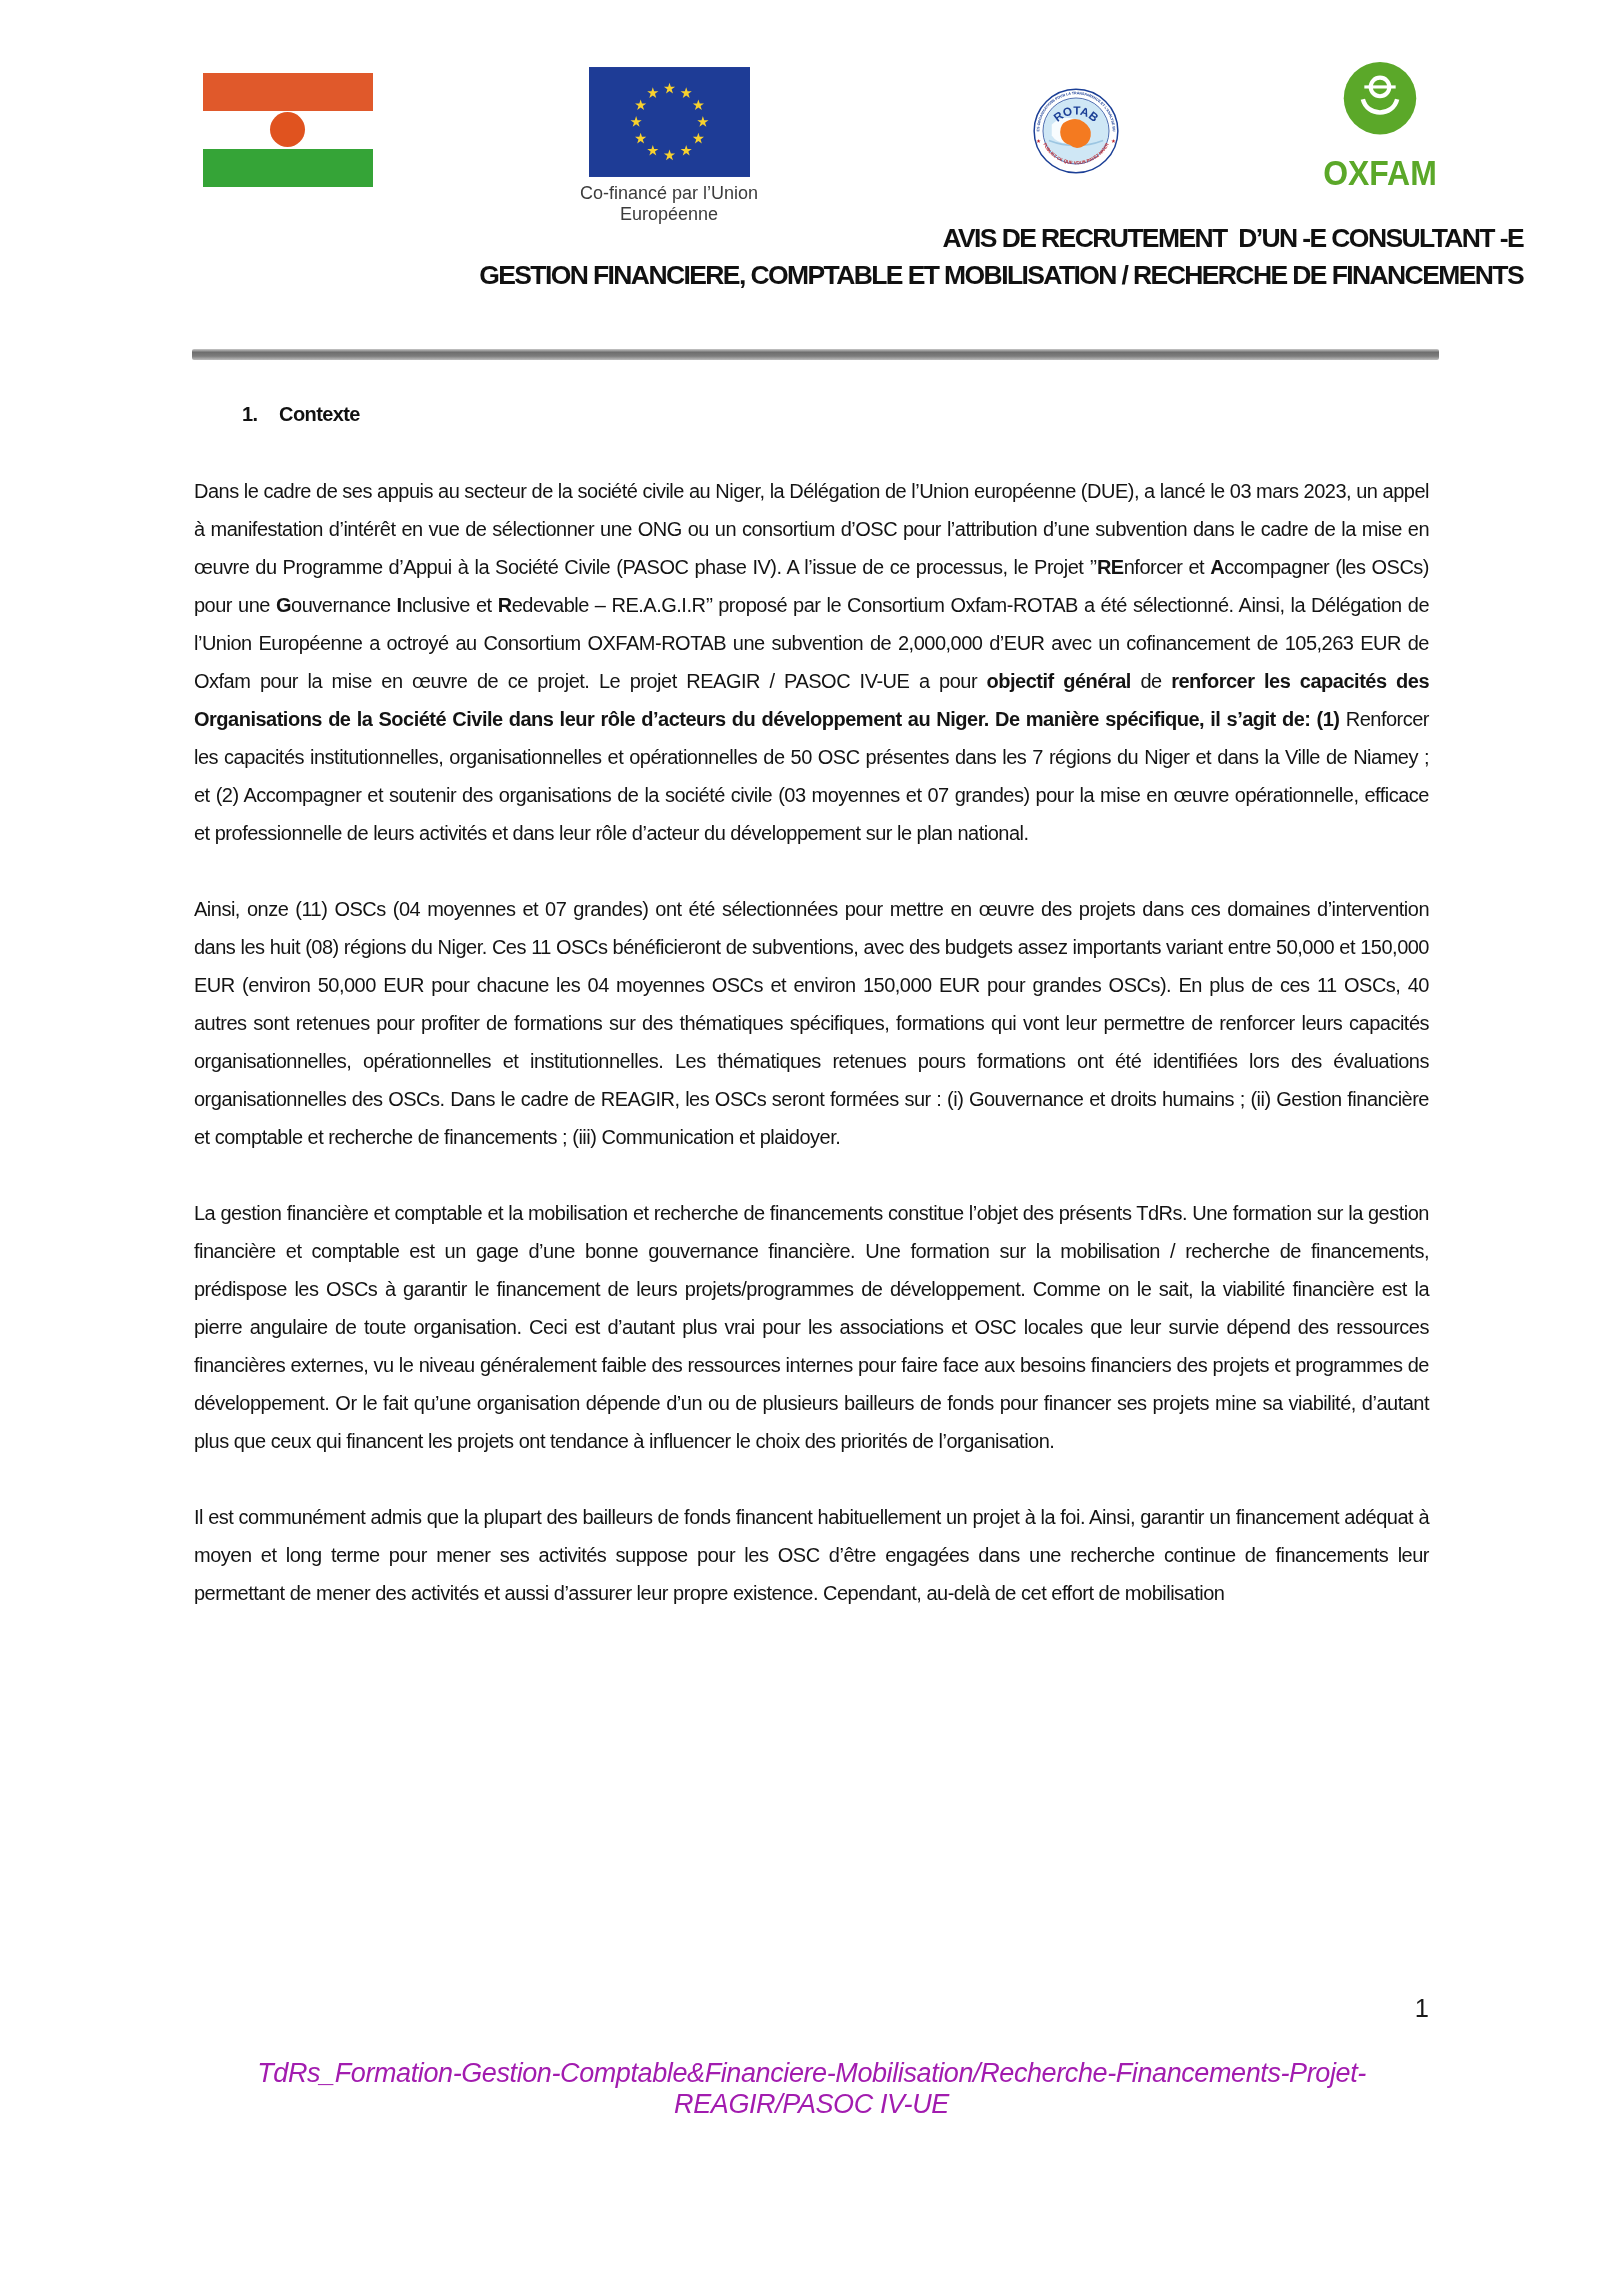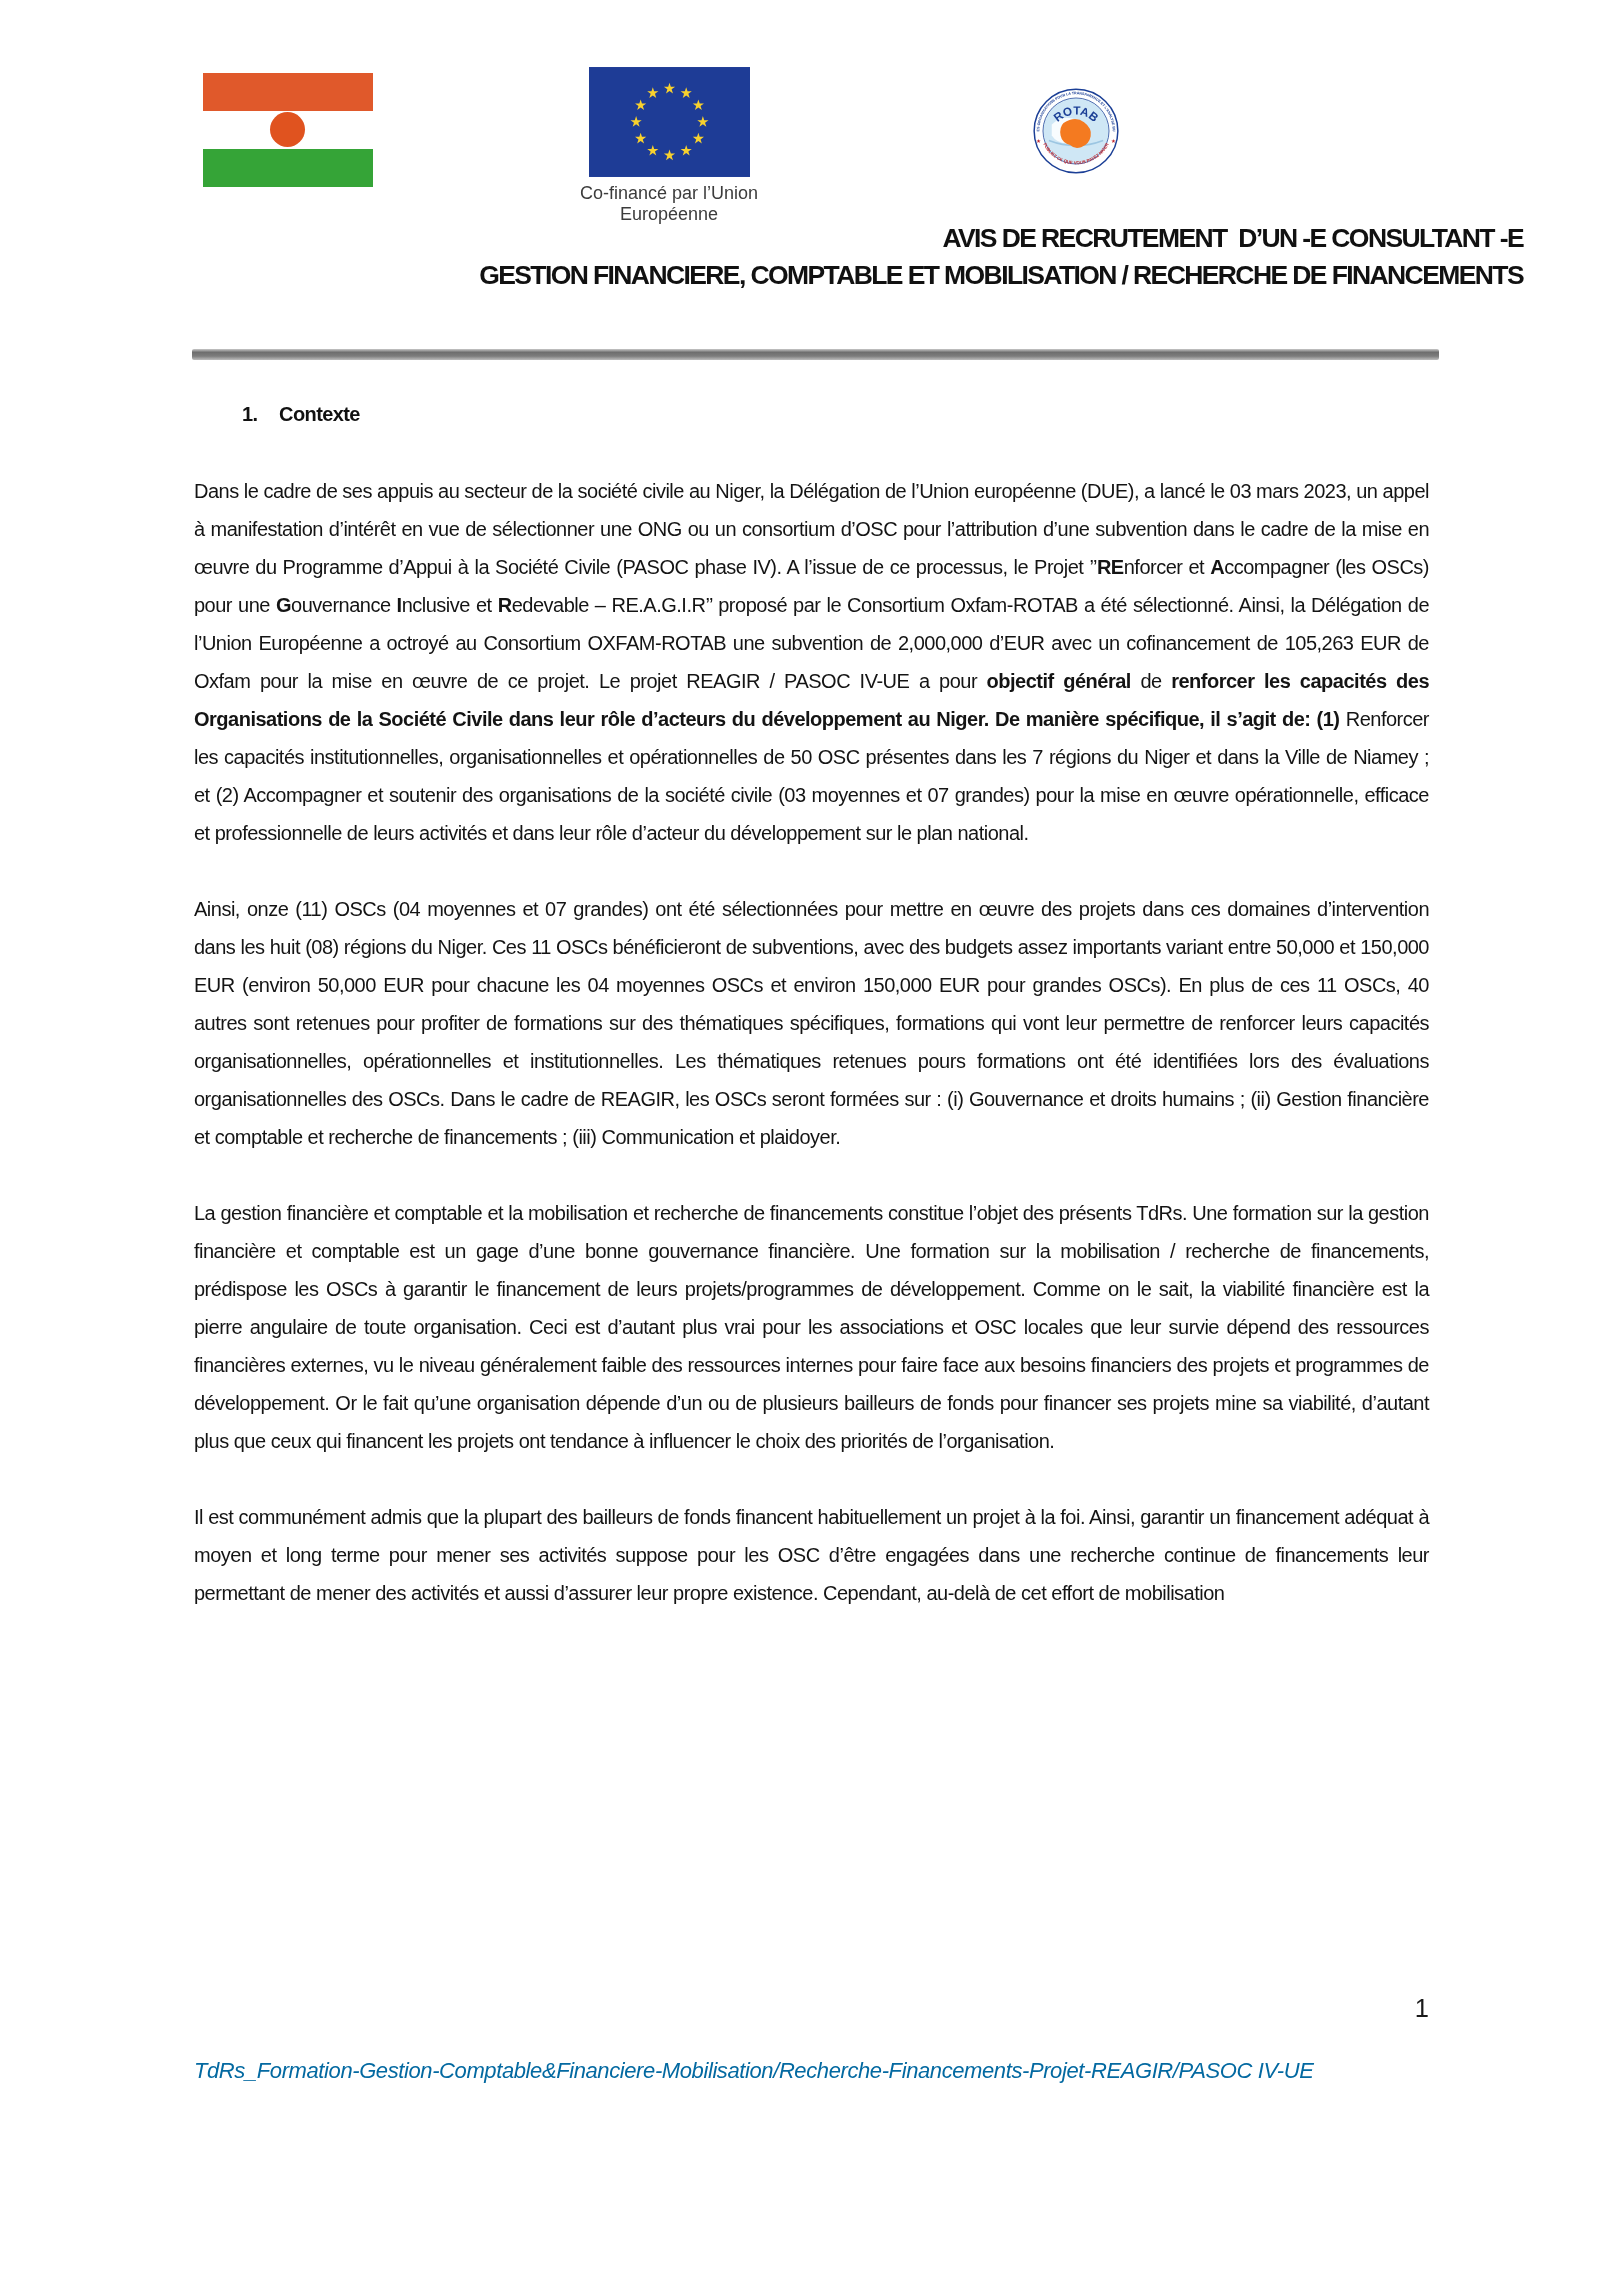--- a/index.html
+++ b/index.html
@@ -58,22 +58,22 @@
   .body-text p{margin:0 0 38px 0;}
   .body-text b{letter-spacing:-0.5px;}
 
   
   .page-number{
     position:absolute;right:192px;top:1994px;
     font-size:25.5px;color:#1a1a1a;
   }
   .footer-line{
     position:absolute;left:194px;top:2058px;width:1235px;
-    text-align:left;font-style:italic;font-size:22px;
-    letter-spacing:-0.4px;color:#0369a1;
+    text-align:center;font-style:italic;font-size:27px;
+    letter-spacing:-0.4px;color:#a21caf;
   }
 </style>
 </head>
 <body>
 
 <div class="page">
 
   <div class="logo niger-flag">
     <div class="band" style="background:#E0592B;"></div>
     <div class="band" style="background:#FFFFFF;"></div>
@@ -127,20 +127,31 @@
       <text font-size="16" font-weight="bold" fill="#1B3F96">
         <textPath href="#rotab-arc-word" startOffset="50%" text-anchor="middle">ROTAB</textPath>
       </text>
       <g fill="#C1272D">
         <use href="#rotab-star" transform="translate(24,93) scale(0.5)"></use>
         <use href="#rotab-star" transform="translate(126,93) scale(0.5)"></use>
       </g>
     </svg>
   </div>
 
+  <div class="logo oxfam">
+    <svg width="118" height="142" viewBox="0 0 120 145">
+      <circle cx="60" cy="38" r="37" fill="#5BA829"></circle>
+      <g stroke="#FFFFFF" fill="none">
+        <circle cx="60" cy="26.5" r="9.5" stroke-width="4.2"></circle>
+        <line x1="44" y1="26.5" x2="76" y2="26.5" stroke-width="3.2"></line>
+        <path d="M 42.5,39 C 47,57 73,57 77.5,39" stroke-width="4.6"></path>
+      </g>
+      <text x="60" y="127" text-anchor="middle" font-size="36" font-weight="bold" fill="#5BA829" textLength="116" lengthAdjust="spacingAndGlyphs">OXFAM</text>
+    </svg>
+  </div>
 
   <div class="title">
     <div class="title-line">AVIS DE RECRUTEMENT  D’UN -E CONSULTANT -E</div>
     <div class="title-line">GESTION FINANCIERE, COMPTABLE ET MOBILISATION / RECHERCHE DE FINANCEMENTS</div>
   </div>
 
   <div class="rule"></div>
 
   <div class="section-heading">
     <span class="num">1.</span><span>Contexte</span>

